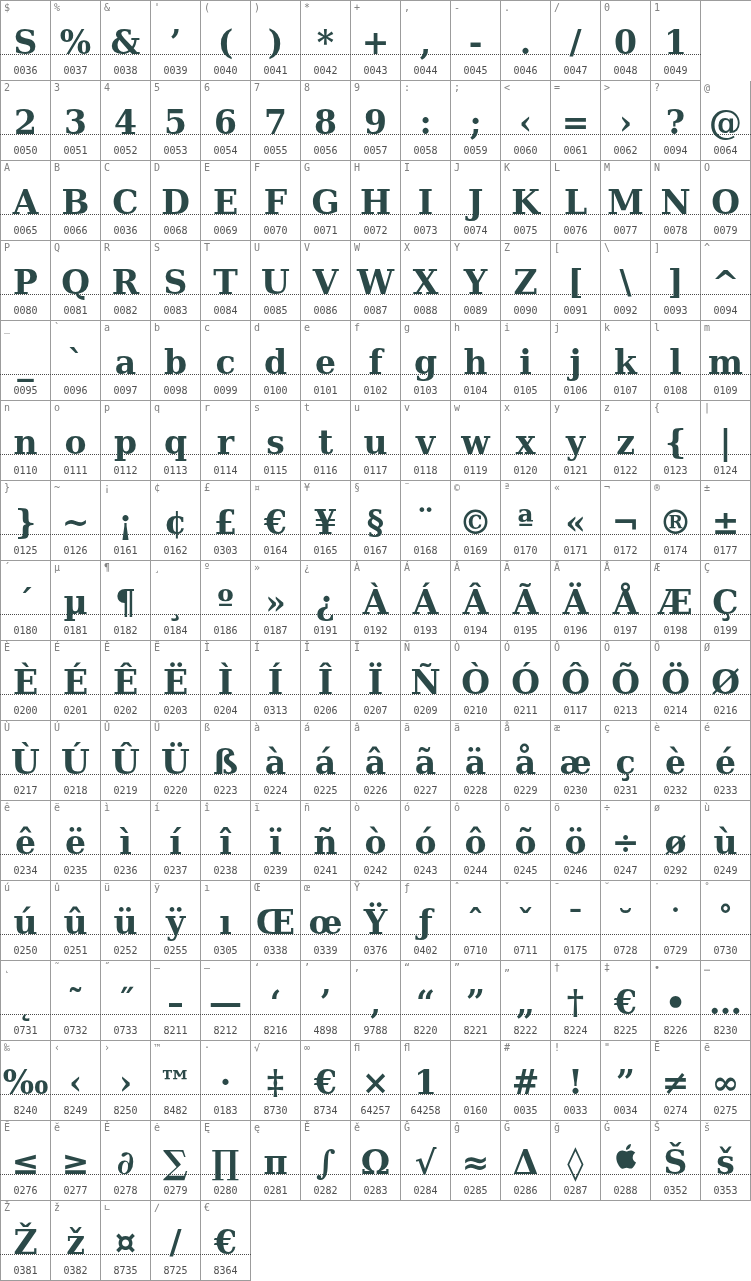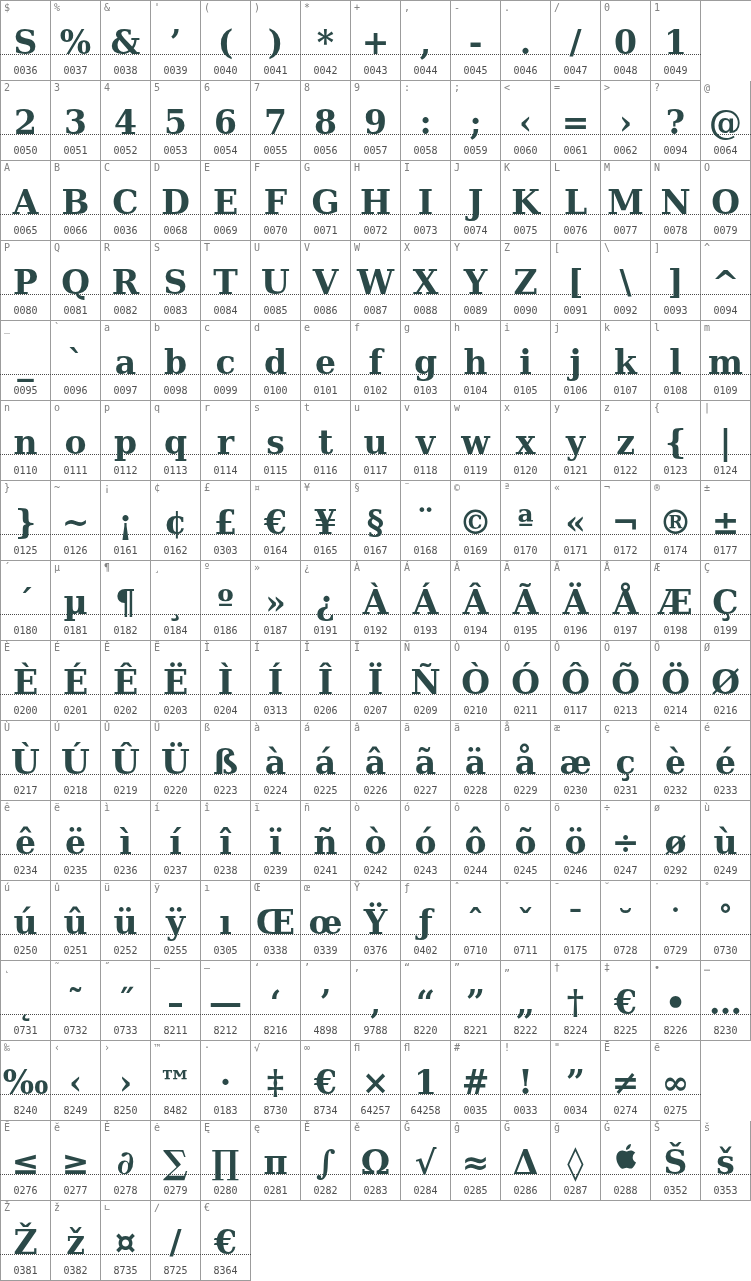--- a/index.html
+++ b/index.html
@@ -1262,20 +1262,26 @@
         <div class="big">×</div>
         <div class="code">64257</div>
       </div>
       <div class="cell">
         <span class="lab">ﬂ</span>
         <div class="dash"></div>
         <div class="big">1</div>
         <div class="code">64258</div>
       </div>
       <div class="cell">
+        <span class="lab"></span>
+        <div class="dash"></div>
+        <div class="big"></div>
+        <div class="code">0160</div>
+      </div>
+      <div class="cell">
         <span class="lab">#</span>
         <div class="dash"></div>
         <div class="big">#</div>
         <div class="code">0035</div>
       </div>
       <div class="cell">
         <span class="lab">!</span>
         <div class="dash"></div>
         <div class="big">!</div>
         <div class="code">0033</div>

